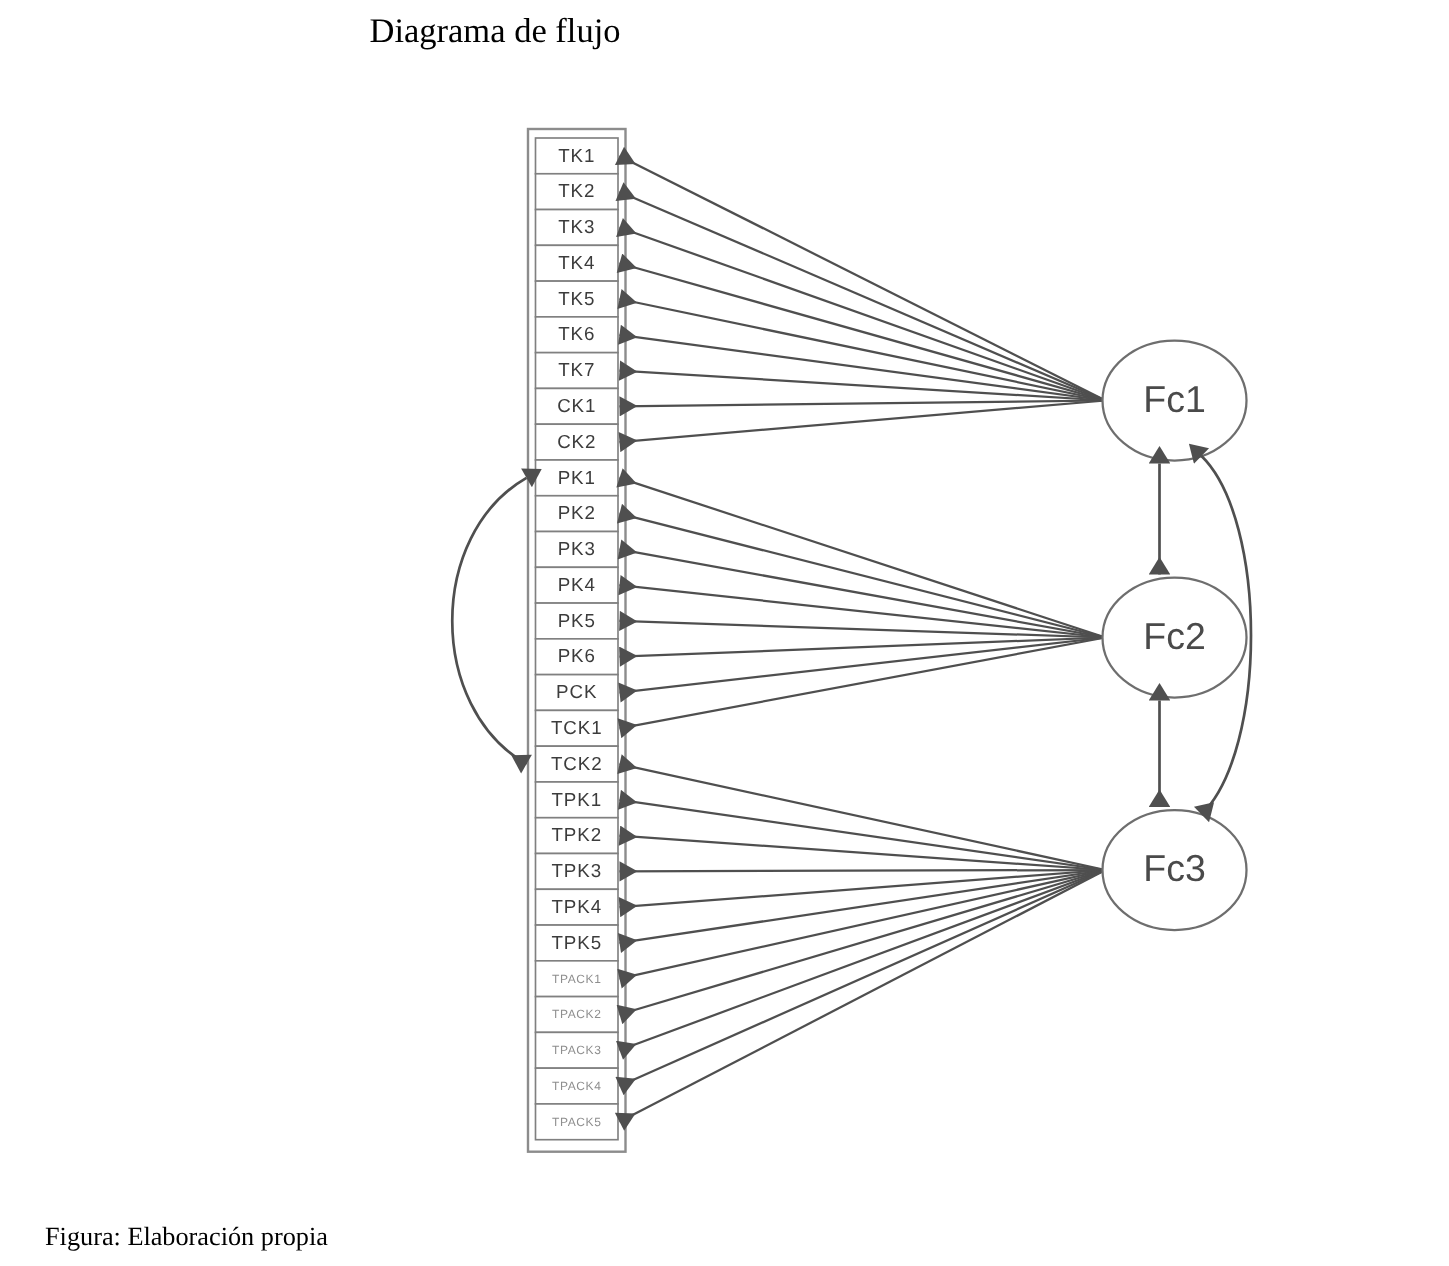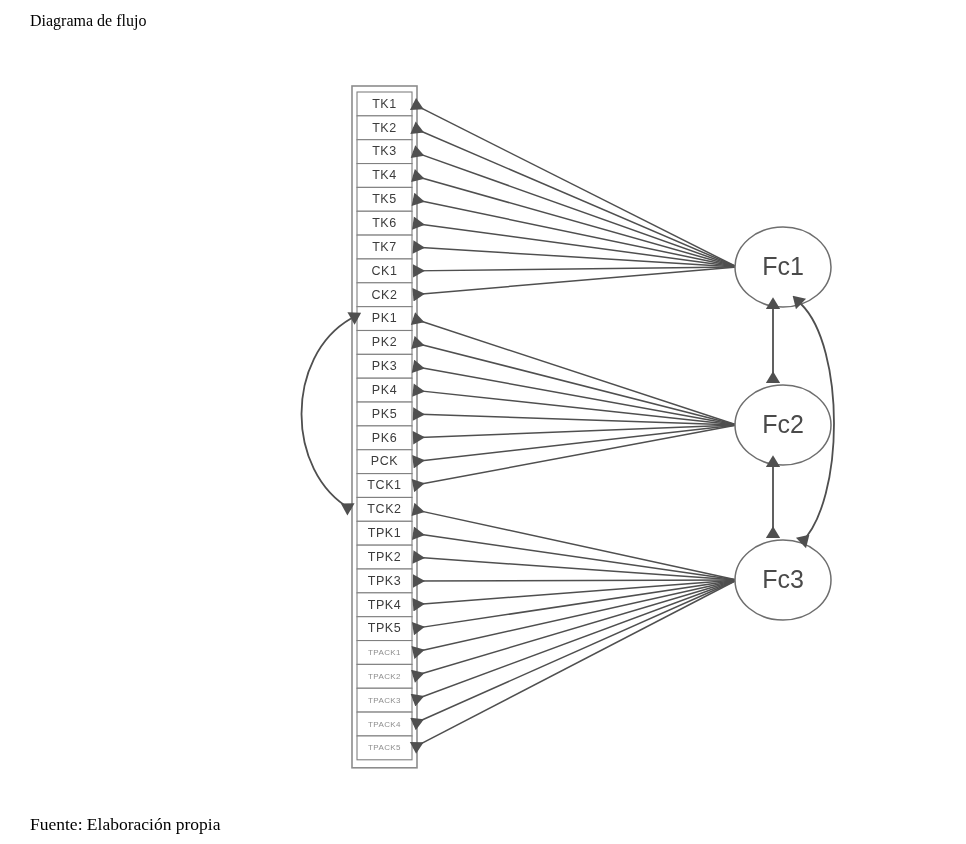--- a/index.html
+++ b/index.html
@@ -23,23 +23,24 @@
   }
   .caption-line1 {
     font-size: 17.5px;
     line-height: 25px;
     white-space: nowrap;
   }
   .caption-line1 .fig-label {
     font-weight: bold;
   }
   .caption-line2 {
-    font-size: 16px;
+    font-size: 23px;
     line-height: 25px;
     white-space: nowrap;
+    text-align: center;
   }
   .source {
     position: absolute;
     left: 30px;
     top: 812px;
     font-size: 17.5px;
     line-height: 24px;
     white-space: nowrap;
   }
   .figure-area {
@@ -253,13 +254,13 @@
       </g>
     <g id="covariance-arrows">
         <line x1="773" y1="309" x2="773" y2="383" stroke="#4f4f4f" stroke-width="1.8" marker-start="url(#arrowStart)" marker-end="url(#arrowEnd)"></line>
         <line x1="773" y1="467" x2="773" y2="538" stroke="#4f4f4f" stroke-width="1.8" marker-start="url(#arrowStart)" marker-end="url(#arrowEnd)"></line>
         <path d="M 801 304 C 845 347, 845 500, 801 543" fill="none" stroke="#4f4f4f" stroke-width="1.8" marker-start="url(#arrowStart)" marker-end="url(#arrowEnd)"></path>
         <path d="M 351 318.575 C 285 356.575, 285 471.37500000000006, 351 509.37500000000006" fill="none" stroke="#4f4f4f" stroke-width="1.8" marker-start="url(#arrowStart)" marker-end="url(#arrowEnd)"></path>
       </g>
   </svg>
 </div>
 
-<div class="source">Fuente: Elaboración propia</div>
+<div class="source">Figura: Elaboración propia</div>
 
 </body></html>

